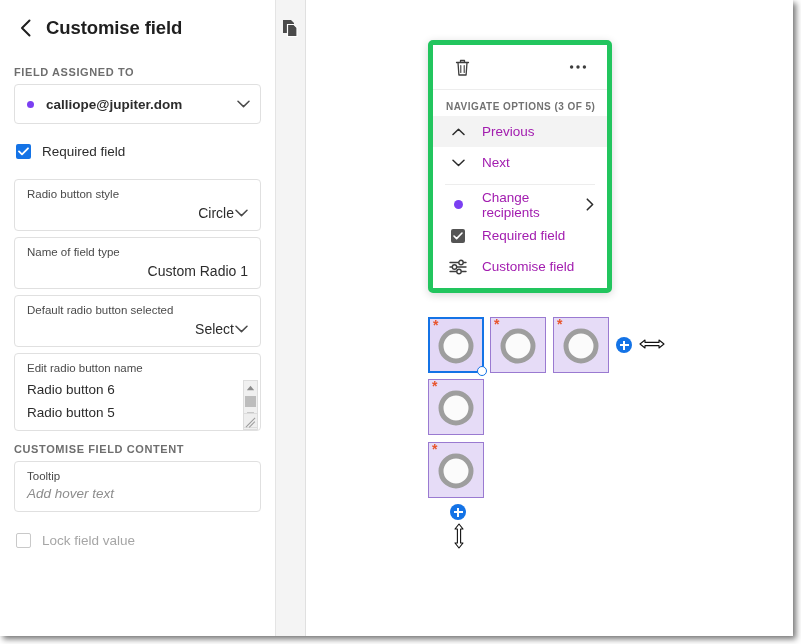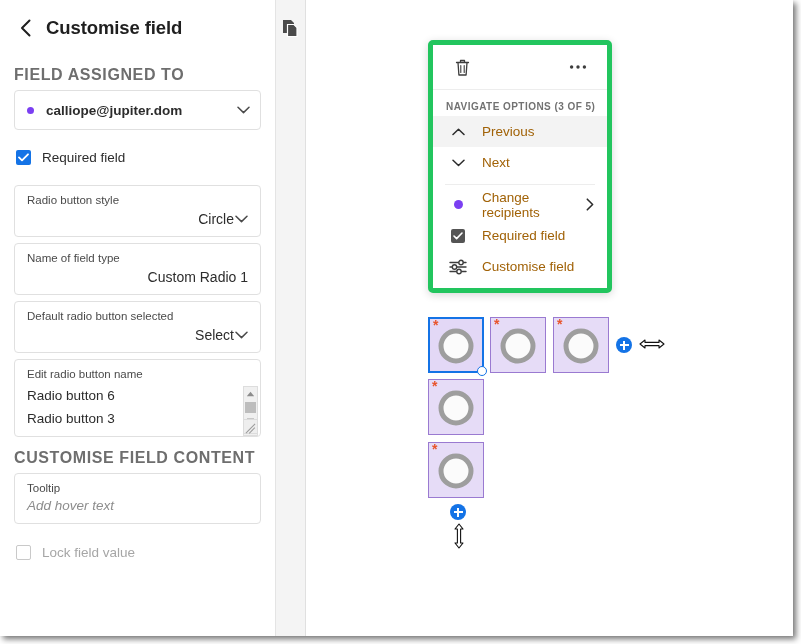--- a/index.html
+++ b/index.html
@@ -42,21 +42,21 @@
     display: flex; align-items: center; justify-content: center;
     cursor: pointer;
   }
   .page-title {
     font-size: 18.5px;
     font-weight: 700;
     color: #1f1f1f;
     letter-spacing: -0.1px;
   }
   .section-label {
-    font-size: 16px;
+    font-size: 11px;
     font-weight: 700;
     letter-spacing: 0.6px;
     color: #6e6e6e;
     padding: 0 0 0 14px;
     text-transform: uppercase;
   }
   .field-box {
     margin: 6px 14px 0 14px;
     border: 1px solid #e0e0e0;
     border-radius: 4px;
@@ -225,21 +225,21 @@
     font-weight: 700;
     letter-spacing: 0.45px;
     color: #727272;
     padding: 11px 0 4px 13px;
   }
   .menu-item {
     display: flex; align-items: center;
     height: 31px;
     padding: 0 10px 0 13px;
     font-size: 13.5px;
-    color: #a16207;
+    color: #a21caf;
     cursor: pointer;
   }
   .menu-item.hover { background: #f3f3f3; }
   .mi-icon {
     width: 24px; flex: 0 0 auto;
     display: flex; align-items: center; justify-content: center;
   }
   .mi-label { flex: 1 1 auto; padding-left: 12px; }
   .mi-right { width: 14px; flex: 0 0 auto; display: flex; align-items:center; justify-content:center;}
   .menu-sep {
@@ -391,21 +391,21 @@
                 <path d="M1 1.2 L6.5 6.6 L12 1.2" fill="none" stroke="#4a4a4a" stroke-width="1.5" stroke-linecap="round" stroke-linejoin="round"></path>
               </svg>
         </span>
       </div>
     </div>
 
     <div class="field-box listbox">
       <div class="fb-label">Edit radio button name</div>
       <div style="height:4px"></div>
       <div class="lb-item">Radio button 6</div>
-      <div class="lb-item">Radio button 3</div>
+      <div class="lb-item">Radio button 5</div>
       <div class="lb-item">Radio button 1</div>
       <div class="lb-scroll">
         <div class="lb-arrow">
           <svg width="9" height="6" viewBox="0 0 9 6">
                 <path d="M4.5 0.8 L8.2 5.2 L0.8 5.2 Z" fill="#8c8c8c"></path>
               </svg>
         </div>
         <div class="lb-thumb"></div>
         <div class="lb-arrow">
           <svg width="9" height="6" viewBox="0 0 9 6">

